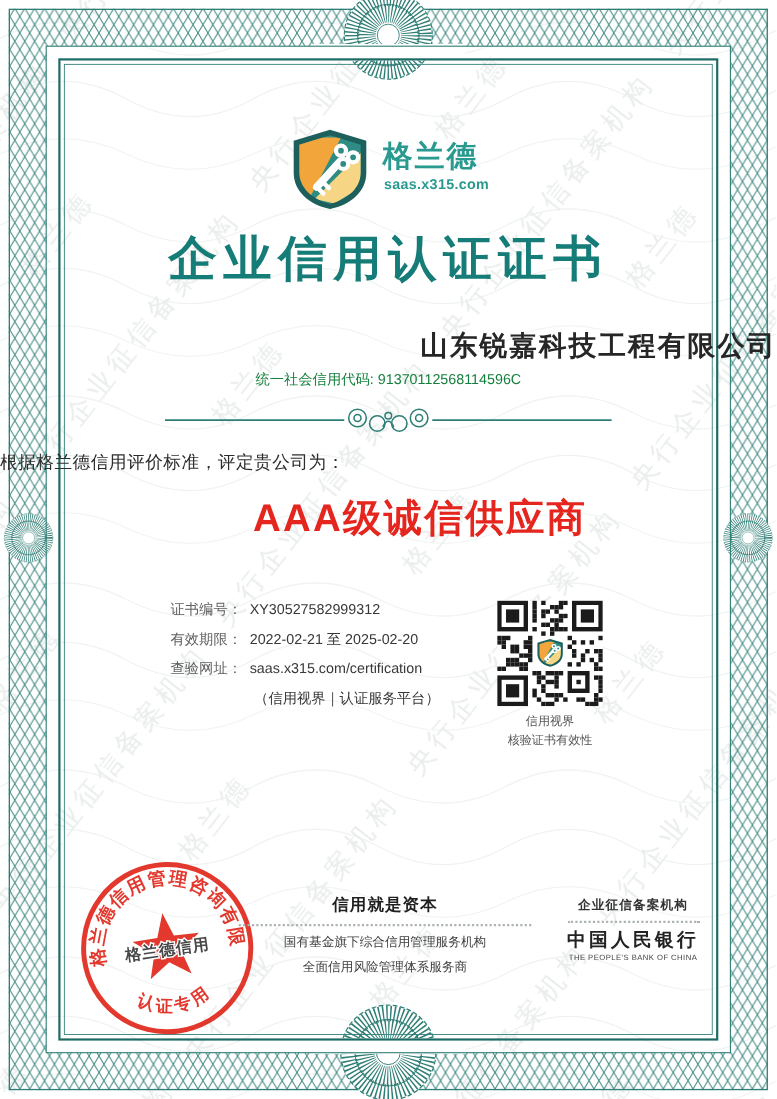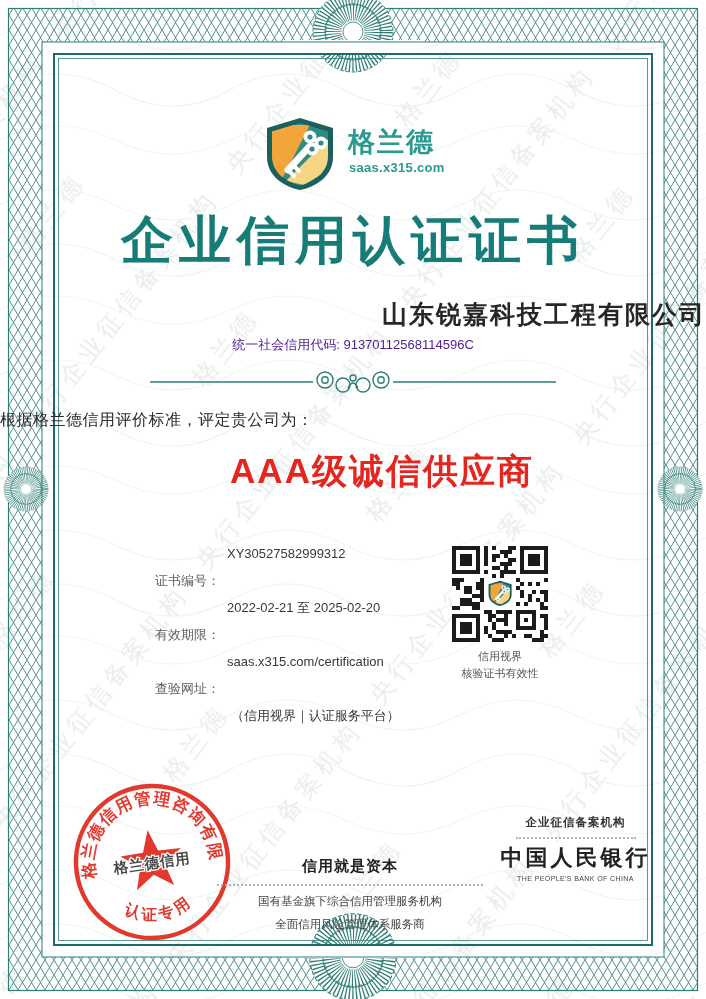--- a/index.html
+++ b/index.html
@@ -1,49 +1,49 @@
 <!DOCTYPE html>
 <html><head>
 <meta charset="utf-8">
 <style>
   html,body{margin:0;padding:0;background:#fff;}
   .page{position:relative;width:706px;height:999px;background:#fff;overflow:hidden;
         font-family:"Liberation Sans","DejaVu Sans",sans-serif;}
   .abs{position:absolute;}
   svg{display:block;}
   .bg{position:absolute;left:0;top:0;}
-  .title{left:0;top:206px;width:706px;text-align:center;font-size:52px;font-weight:900;
+  .title{left:0;top:206px;width:706px;text-align:center;font-size:44px;font-weight:900;
          color:#167c77;letter-spacing:6px;}
   .brand{left:348px;top:124px;font-size:27px;font-weight:700;color:#2a9a90;letter-spacing:2px;}
   .domain{left:349px;top:160px;font-size:13px;font-weight:600;color:#2a9a90;letter-spacing:.3px;}
   .company{left:0;top:298px;width:706px;text-align:right;font-size:25px;font-weight:700;
            color:#262626;letter-spacing:2px;}
-  .code{left:0;top:336px;width:706px;text-align:center;font-size:13px;color:#4c1d95;}
+  .code{left:0;top:336px;width:706px;text-align:center;font-size:13px;color:#15803d;}
   .statement{left:0;top:410px;width:706px;text-align:left;font-size:16px;color:#2c2c2c;
              letter-spacing:.5px;}
   .rating{left:0;top:448px;width:706px;text-align:center;font-size:35px;font-weight:900;
           color:#e5261f;letter-spacing:2px;margin-left:29px;}
   .details{left:155px;top:540px;font-size:13px;line-height:27px;}
   .drow{display:flex;}
-  .dlabel{color:#5f5f5f;min-width:72px;margin-top:27px;}
+  .dlabel{color:#5f5f5f;min-width:72px;}
   .dvalue{color:#383838;}
   .drow.indent{padding-left:76px;text-align:right;}
   .qr{left:452px;top:546px;}
   .qr-caption{left:420px;top:648px;width:160px;text-align:center;font-size:11px;
               color:#555;line-height:17px;}
   .stamp{left:57px;top:772px;opacity:.93;}
-  .f-center{left:190px;top:857px;width:320px;text-align:center;}
+  .f-center{left:190px;top:813px;width:320px;text-align:center;}
   .slogan{font-size:15px;font-weight:800;color:#1f1f1f;letter-spacing:1px;}
   .dotline{border-top:2px dotted #adb3b3;height:0;margin:8px auto 4px;}
   .dot-c{width:266px;}
   .dot-r{width:120px;margin:7px auto 4px;}
   .flines{font-size:11.5px;color:#3f3f3f;line-height:23px;font-weight:500;}
   .f-right{left:498px;top:815px;width:155px;text-align:center;}
   .r-title{font-size:11.5px;font-weight:600;color:#333;letter-spacing:1px;}
-  .bank-cn{font-family:"DejaVu Serif","Liberation Serif",serif;font-size:22px;font-weight:700;
+  .bank-cn{font-family:"DejaVu Serif","Liberation Serif",serif;font-size:17px;font-weight:700;
            color:#222;letter-spacing:3px;margin-top:2px;}
   .bank-en{font-size:7px;color:#444;letter-spacing:.4px;margin-top:2px;}
 </style>
 </head>
 <body>
 
 <div class="page">
 
   <svg class="bg" width="706" height="999" viewBox="0 0 706 999">
     <defs>

